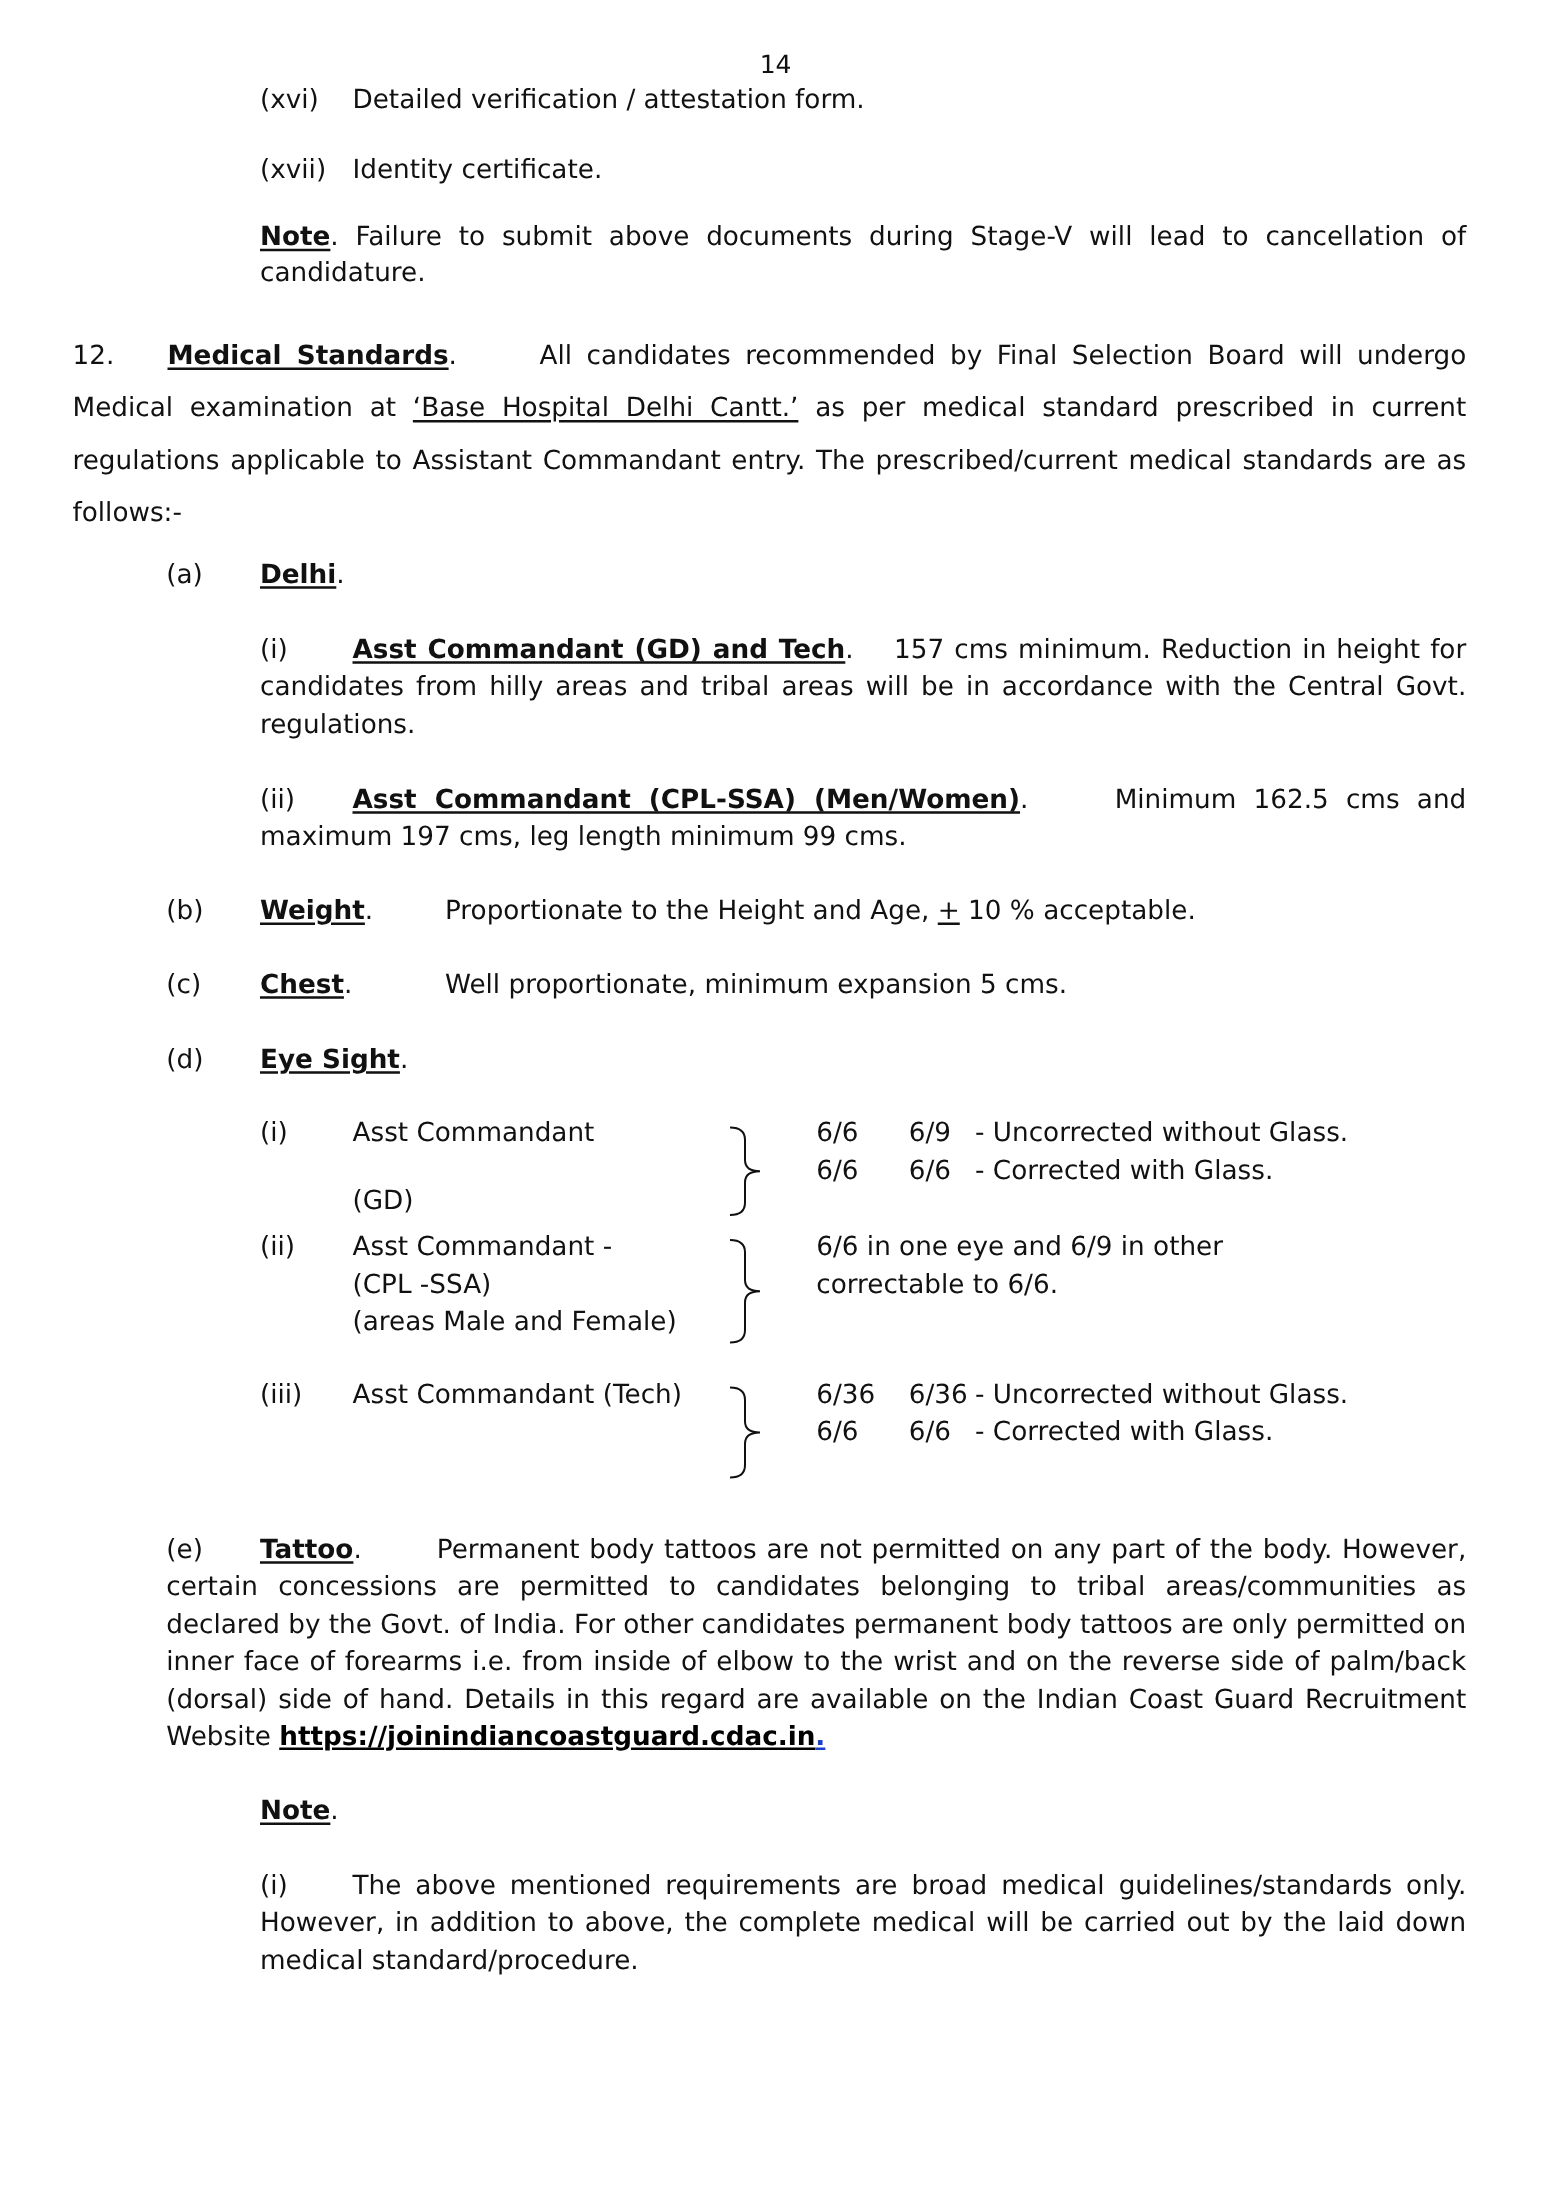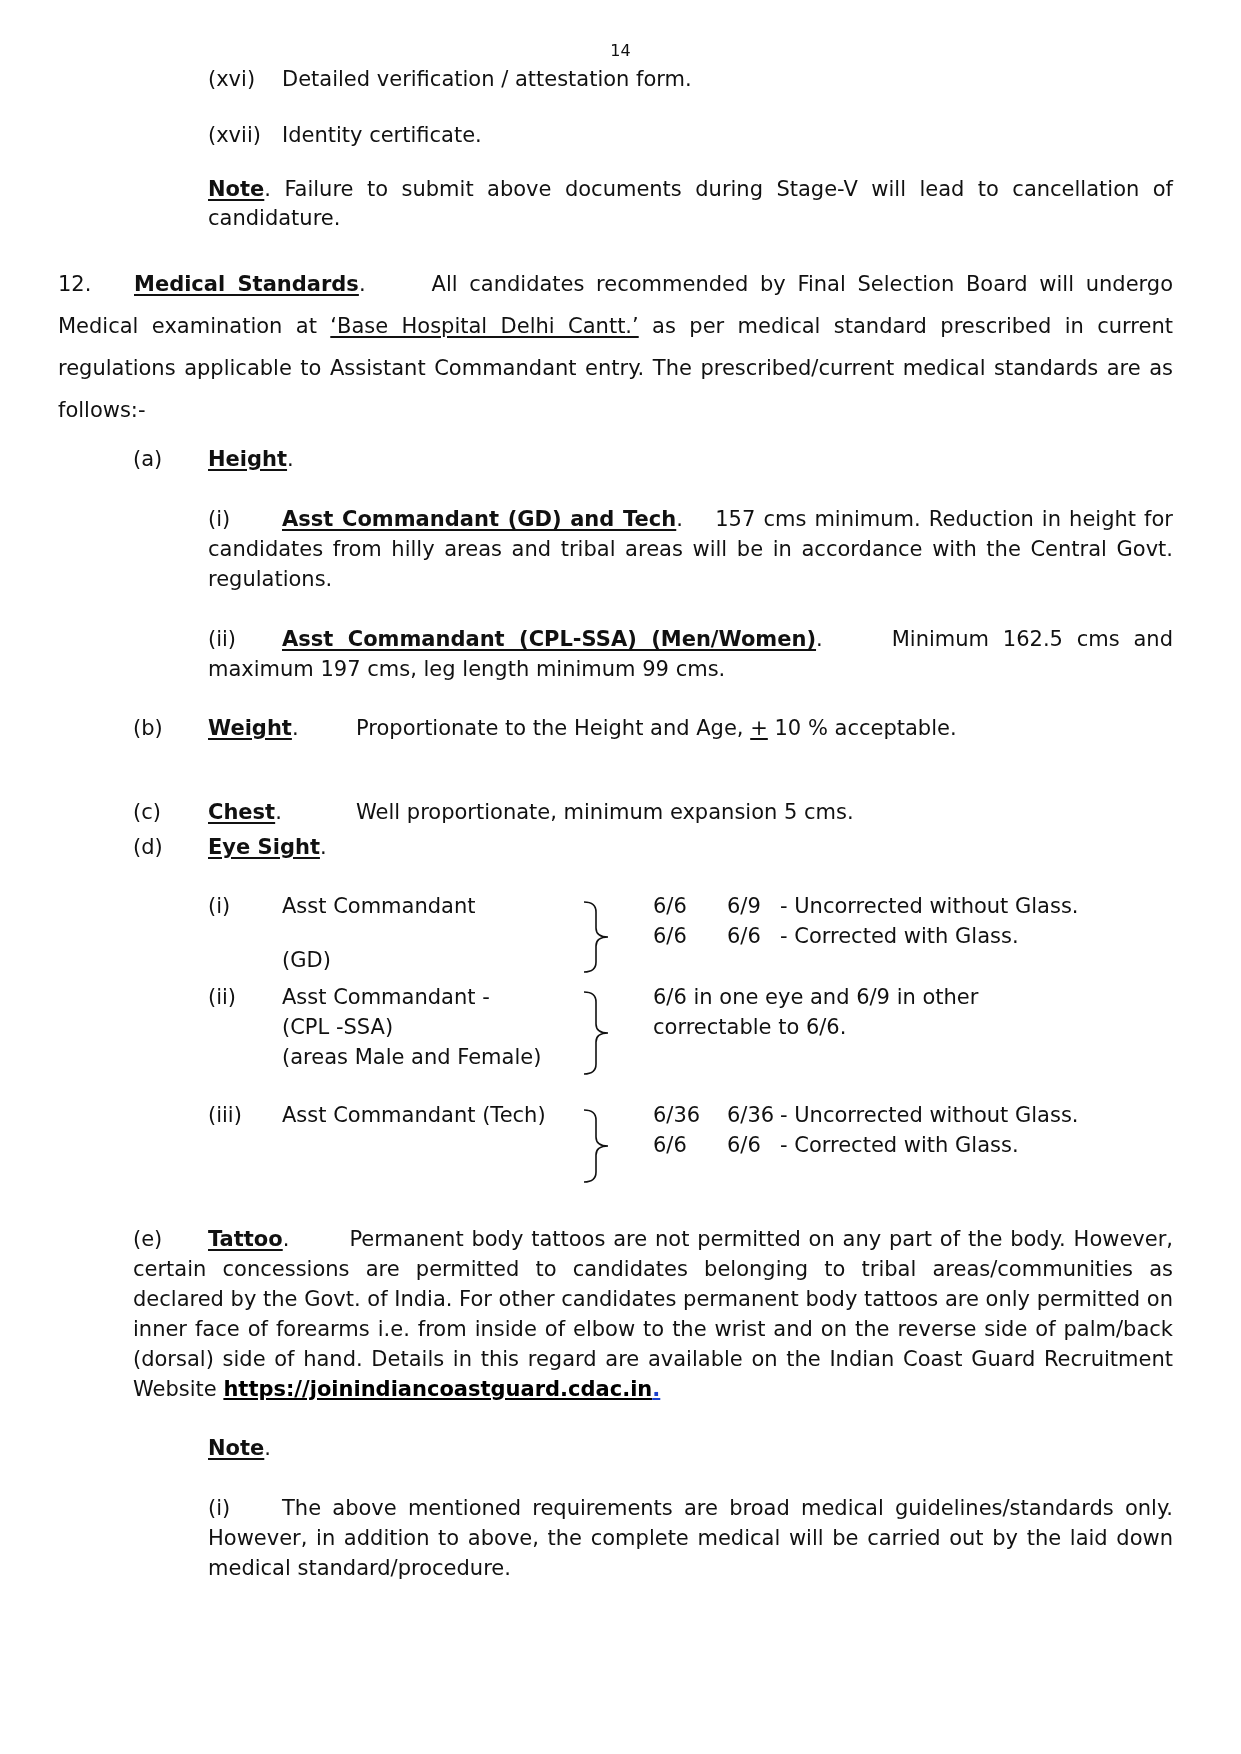--- a/index.html
+++ b/index.html
@@ -2,21 +2,21 @@
 <html><head>
 <meta charset="utf-8">
 <style>
   html, body { margin: 0; padding: 0; background: #ffffff; }
   body {
     width: 1241px; height: 1754px; position: relative; overflow: hidden;
     font-family: "DejaVu Sans", "Liberation Sans", sans-serif;
     font-size: 21px; color: #111111; line-height: 30px;
   }
   .abs { position: absolute; }
-  .page-num { left: 0; width: 1241px; top: 36px; text-align: center; font-size: 16px; }
+  .page-num { left: 0; width: 1241px; top: 36px; text-align: center; font-size: 20px; }
   .just { text-align: justify; text-align-last: left; }
   .b-u { font-weight: bold; text-decoration: underline; text-underline-offset: 3px; text-decoration-thickness: 2px; }
   .u { text-decoration: underline; text-underline-offset: 3px; }
   .lbl { display: inline-block; }
   .link-text { font-weight: bold; text-decoration: underline; color: #000; }
   .link-dot { color: #1a3fcc; text-decoration: underline; font-weight: bold; }
   .brace { position: absolute; }
   .brace path { fill: none; stroke: #111; stroke-width: 1.6; }
 </style>
 </head>
@@ -33,36 +33,36 @@
 
 <div class="abs just" style="left:208px; top:175px; width:965px; line-height:29px;">
   <span class="b-u">Note</span>.<span> Failure to submit above documents during Stage-V will lead to cancellation of candidature.</span>
 </div>
 
 <div class="abs just" style="left:58px; top:263px; width:1115px; line-height:42px; word-spacing:0px;">
   <span class="lbl" style="width:76px;">12.</span><span class="b-u">Medical Standards</span>.<span style="display:inline-block;width:66px;"></span><span>All candidates recommended by Final Selection Board will undergo Medical examination at </span><span class="u">‘Base Hospital Delhi Cantt.’</span><span> as per medical standard prescribed in current regulations applicable to Assistant Commandant entry. The prescribed/current medical standards are as follows:-</span>
 </div>
 
 <div class="abs" style="left:133px; top:444px;">
-  <span class="lbl" style="width:75px;">(a)</span><span class="b-u">Height</span>.
+  <span class="lbl" style="width:75px;">(a)</span><span class="b-u">Delhi</span>.
 </div>
 
 <div class="abs just" style="left:208px; top:504px; width:965px;">
   <span class="lbl" style="width:74px;">(i)</span><span class="b-u">Asst Commandant (GD) and Tech</span>.&nbsp;&nbsp;&nbsp;&nbsp;<span>157 cms minimum. Reduction in height for candidates from hilly areas and tribal areas will be in accordance with the Central Govt. regulations.</span>
 </div>
 
 <div class="abs just" style="left:208px; top:624px; width:965px;">
   <span class="lbl" style="width:74px;">(ii)</span><span class="b-u">Asst Commandant (CPL-SSA) (Men/Women)</span>.&nbsp;&nbsp;&nbsp;&nbsp;&nbsp;<span>Minimum 162.5 cms and maximum 197 cms, leg length minimum 99 cms.</span>
 </div>
 
 <div class="abs" style="left:133px; top:713px;">
   <span class="lbl" style="width:75px;">(b)</span><span class="lbl" style="width:148px;"><span class="b-u">Weight</span>.</span><span>Proportionate to the Height and Age, </span><span class="u">+</span><span> 10 % acceptable.</span>
 </div>
 
-<div class="abs" style="left:133px; top:772px;margin-top:25px;">
+<div class="abs" style="left:133px; top:772px;">
   <span class="lbl" style="width:75px;">(c)</span><span class="lbl" style="width:148px;"><span class="b-u">Chest</span>.</span><span>Well proportionate, minimum expansion 5 cms.</span>
 </div>
 
 <div class="abs" style="left:133px; top:832px;">
   <span class="lbl" style="width:75px;">(d)</span><span class="b-u">Eye Sight</span>.
 </div>
 
 <div class="abs" style="left:208px; top:891px;">
   <div class="abs" style="left:0; top:0;">(i)</div>
   <div class="abs" style="left:74px; top:0; white-space:nowrap;">Asst Commandant</div>

